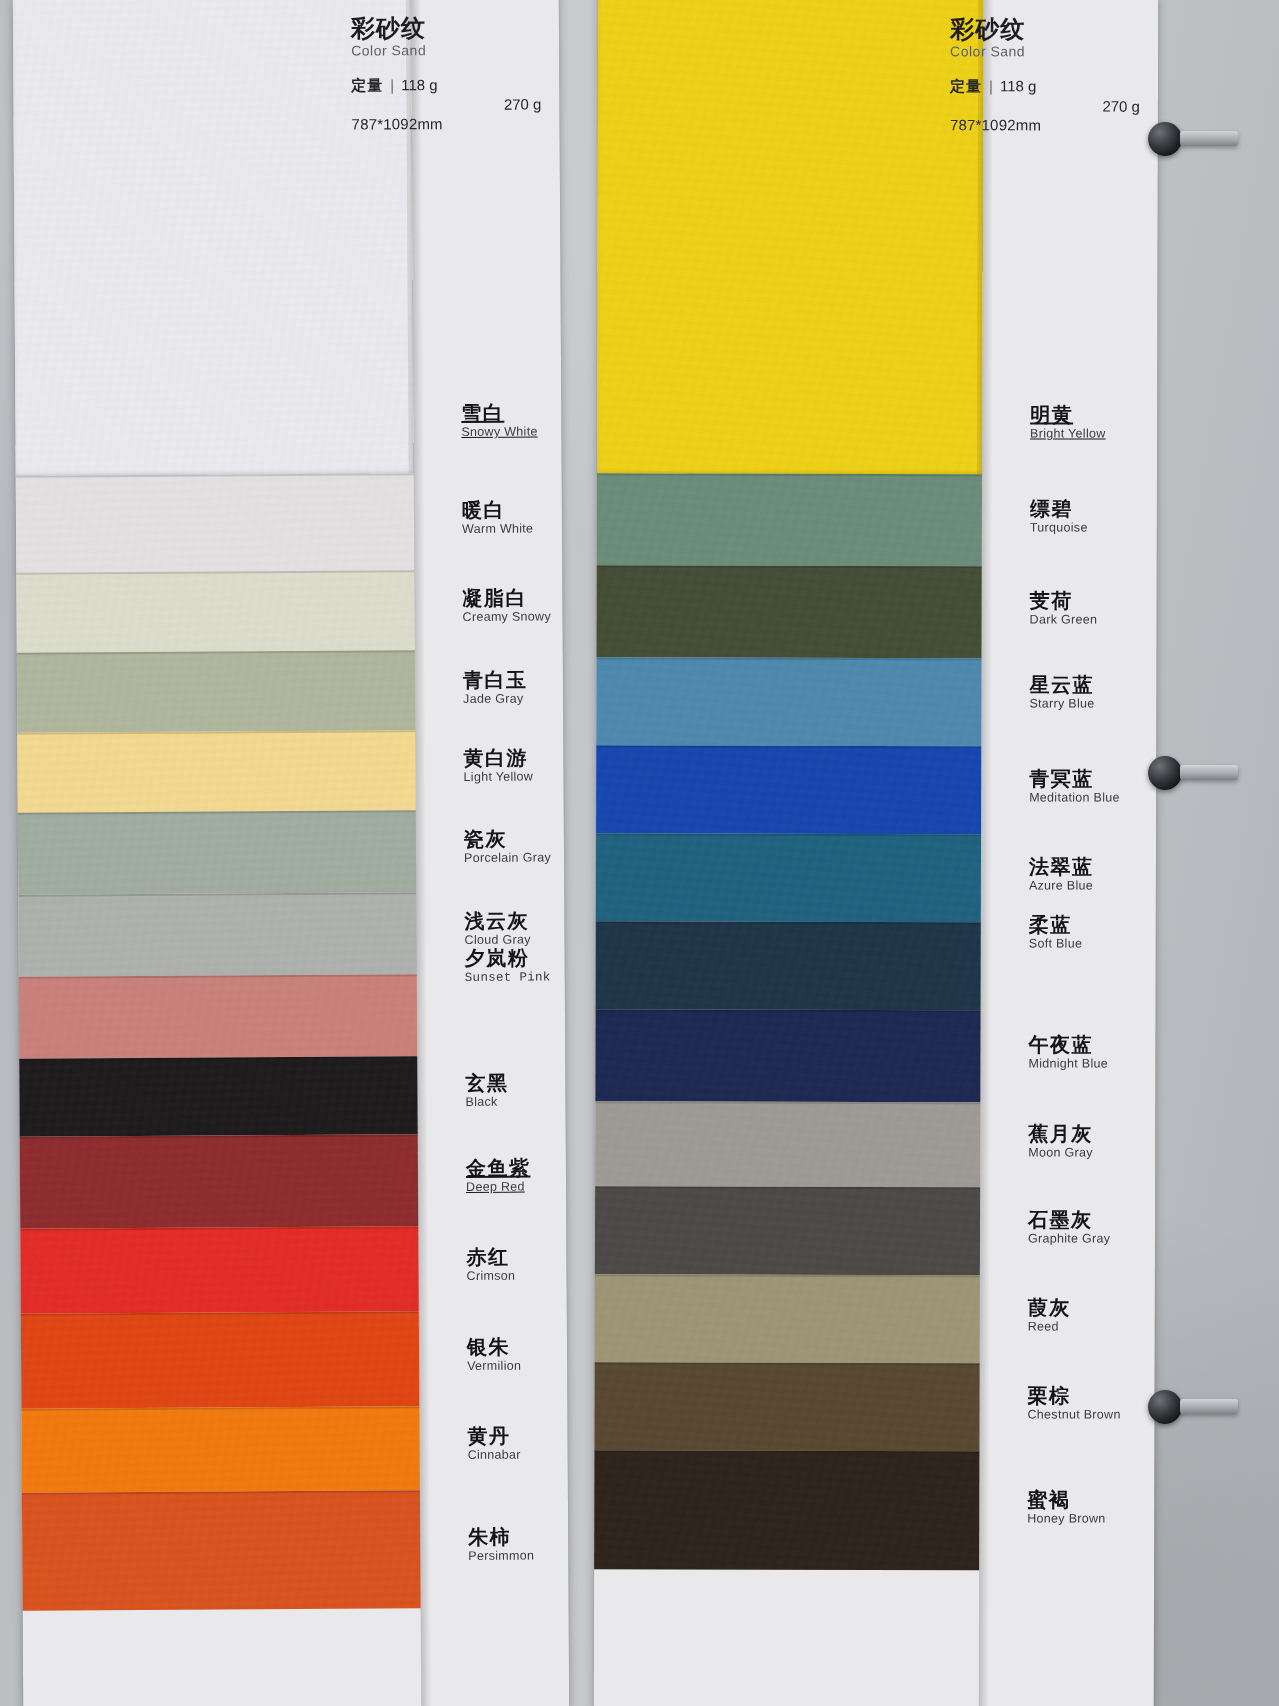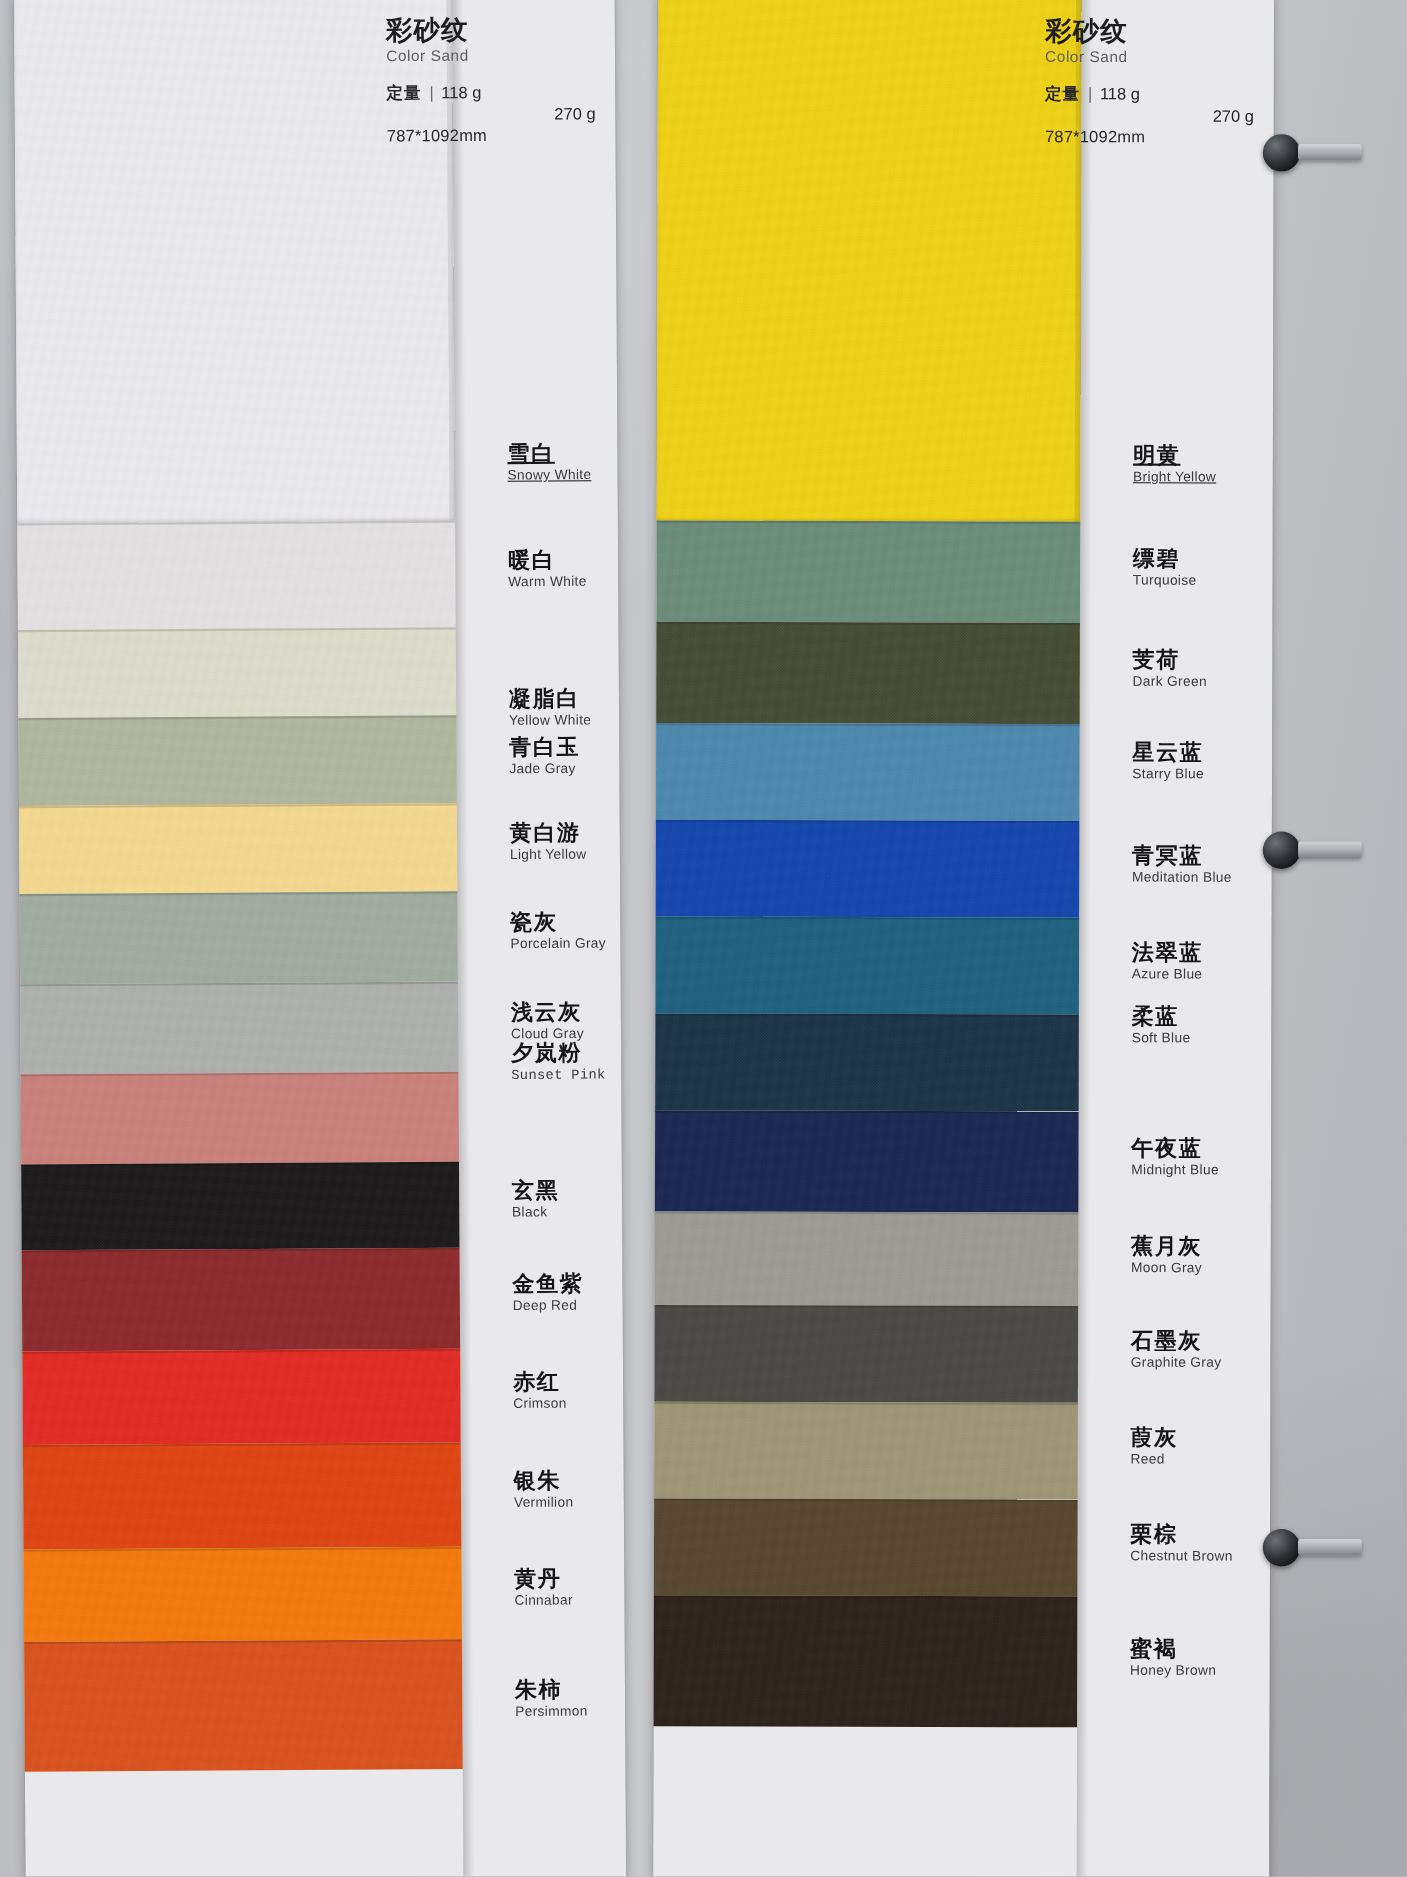--- a/index.html
+++ b/index.html
@@ -225,23 +225,23 @@
       <div class="labels">
         <div class="bind-shadow"></div>
       <div class="label" style="top: 410px; text-decoration: underline;">
             <div class="label-cn">雪白</div>
             <div class="label-en">Snowy White</div>
           </div>
           <div class="label" style="top: 506.5px;">
             <div class="label-cn">暖白</div>
             <div class="label-en">Warm White</div>
           </div>
-          <div class="label" style="top: 595px; margin-top: 38px;">
+          <div class="label" style="top: 595px;">
             <div class="label-cn">凝脂白</div>
-            <div class="label-en">Yellow White</div>
+            <div class="label-en">Creamy Snowy</div>
           </div>
           <div class="label" style="top: 677px;">
             <div class="label-cn">青白玉</div>
             <div class="label-en">Jade Gray</div>
           </div>
           <div class="label" style="top: 755px;">
             <div class="label-cn">黄白游</div>
             <div class="label-en">Light Yellow</div>
           </div>
           <div class="label" style="top: 836px;">
@@ -253,21 +253,21 @@
             <div class="label-en">Cloud Gray</div>
           </div>
           <div class="label" style="top: 956px; font-family: Liberation Mono, monospace;">
             <div class="label-cn">夕岚粉</div>
             <div class="label-en">Sunset Pink</div>
           </div>
           <div class="label" style="top: 1080px;">
             <div class="label-cn">玄黑</div>
             <div class="label-en">Black</div>
           </div>
-          <div class="label" style="top: 1165px;">
+          <div class="label" style="top: 1165px; text-decoration: underline;">
             <div class="label-cn">金鱼紫</div>
             <div class="label-en">Deep Red</div>
           </div>
           <div class="label" style="top: 1253.5px;">
             <div class="label-cn">赤红</div>
             <div class="label-en">Crimson</div>
           </div>
           <div class="label" style="top: 1343.5px;">
             <div class="label-cn">银朱</div>
             <div class="label-en">Vermilion</div>

